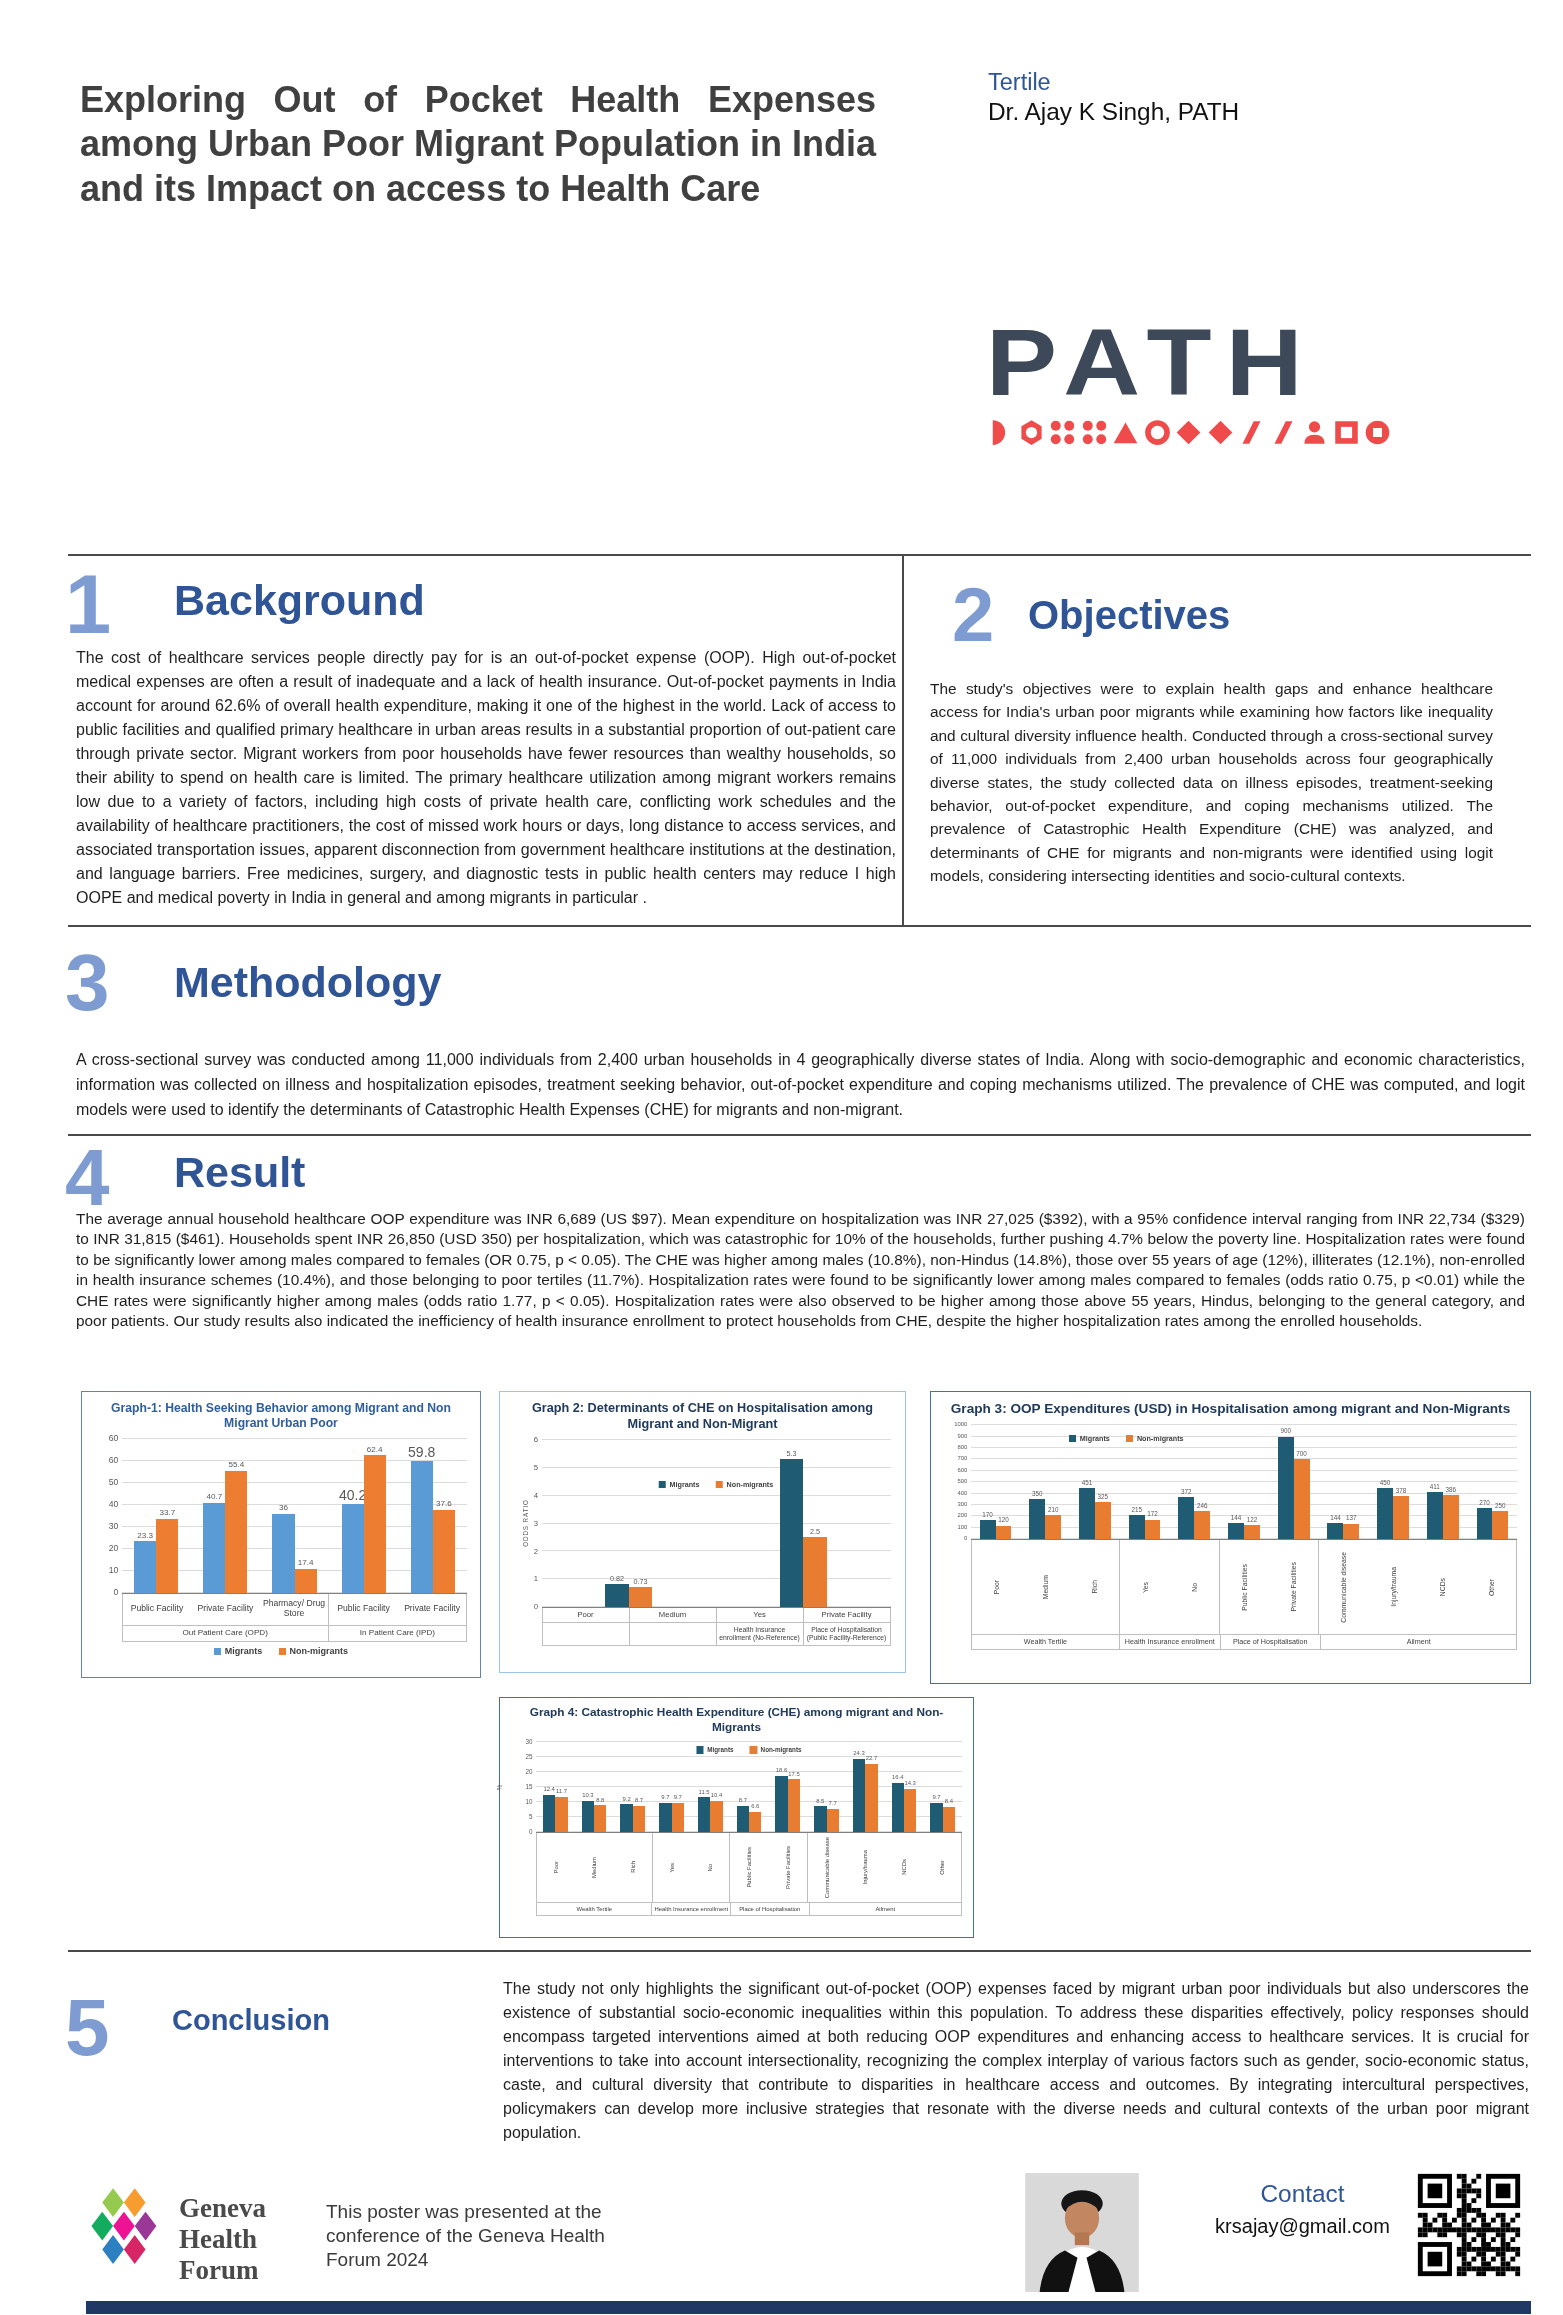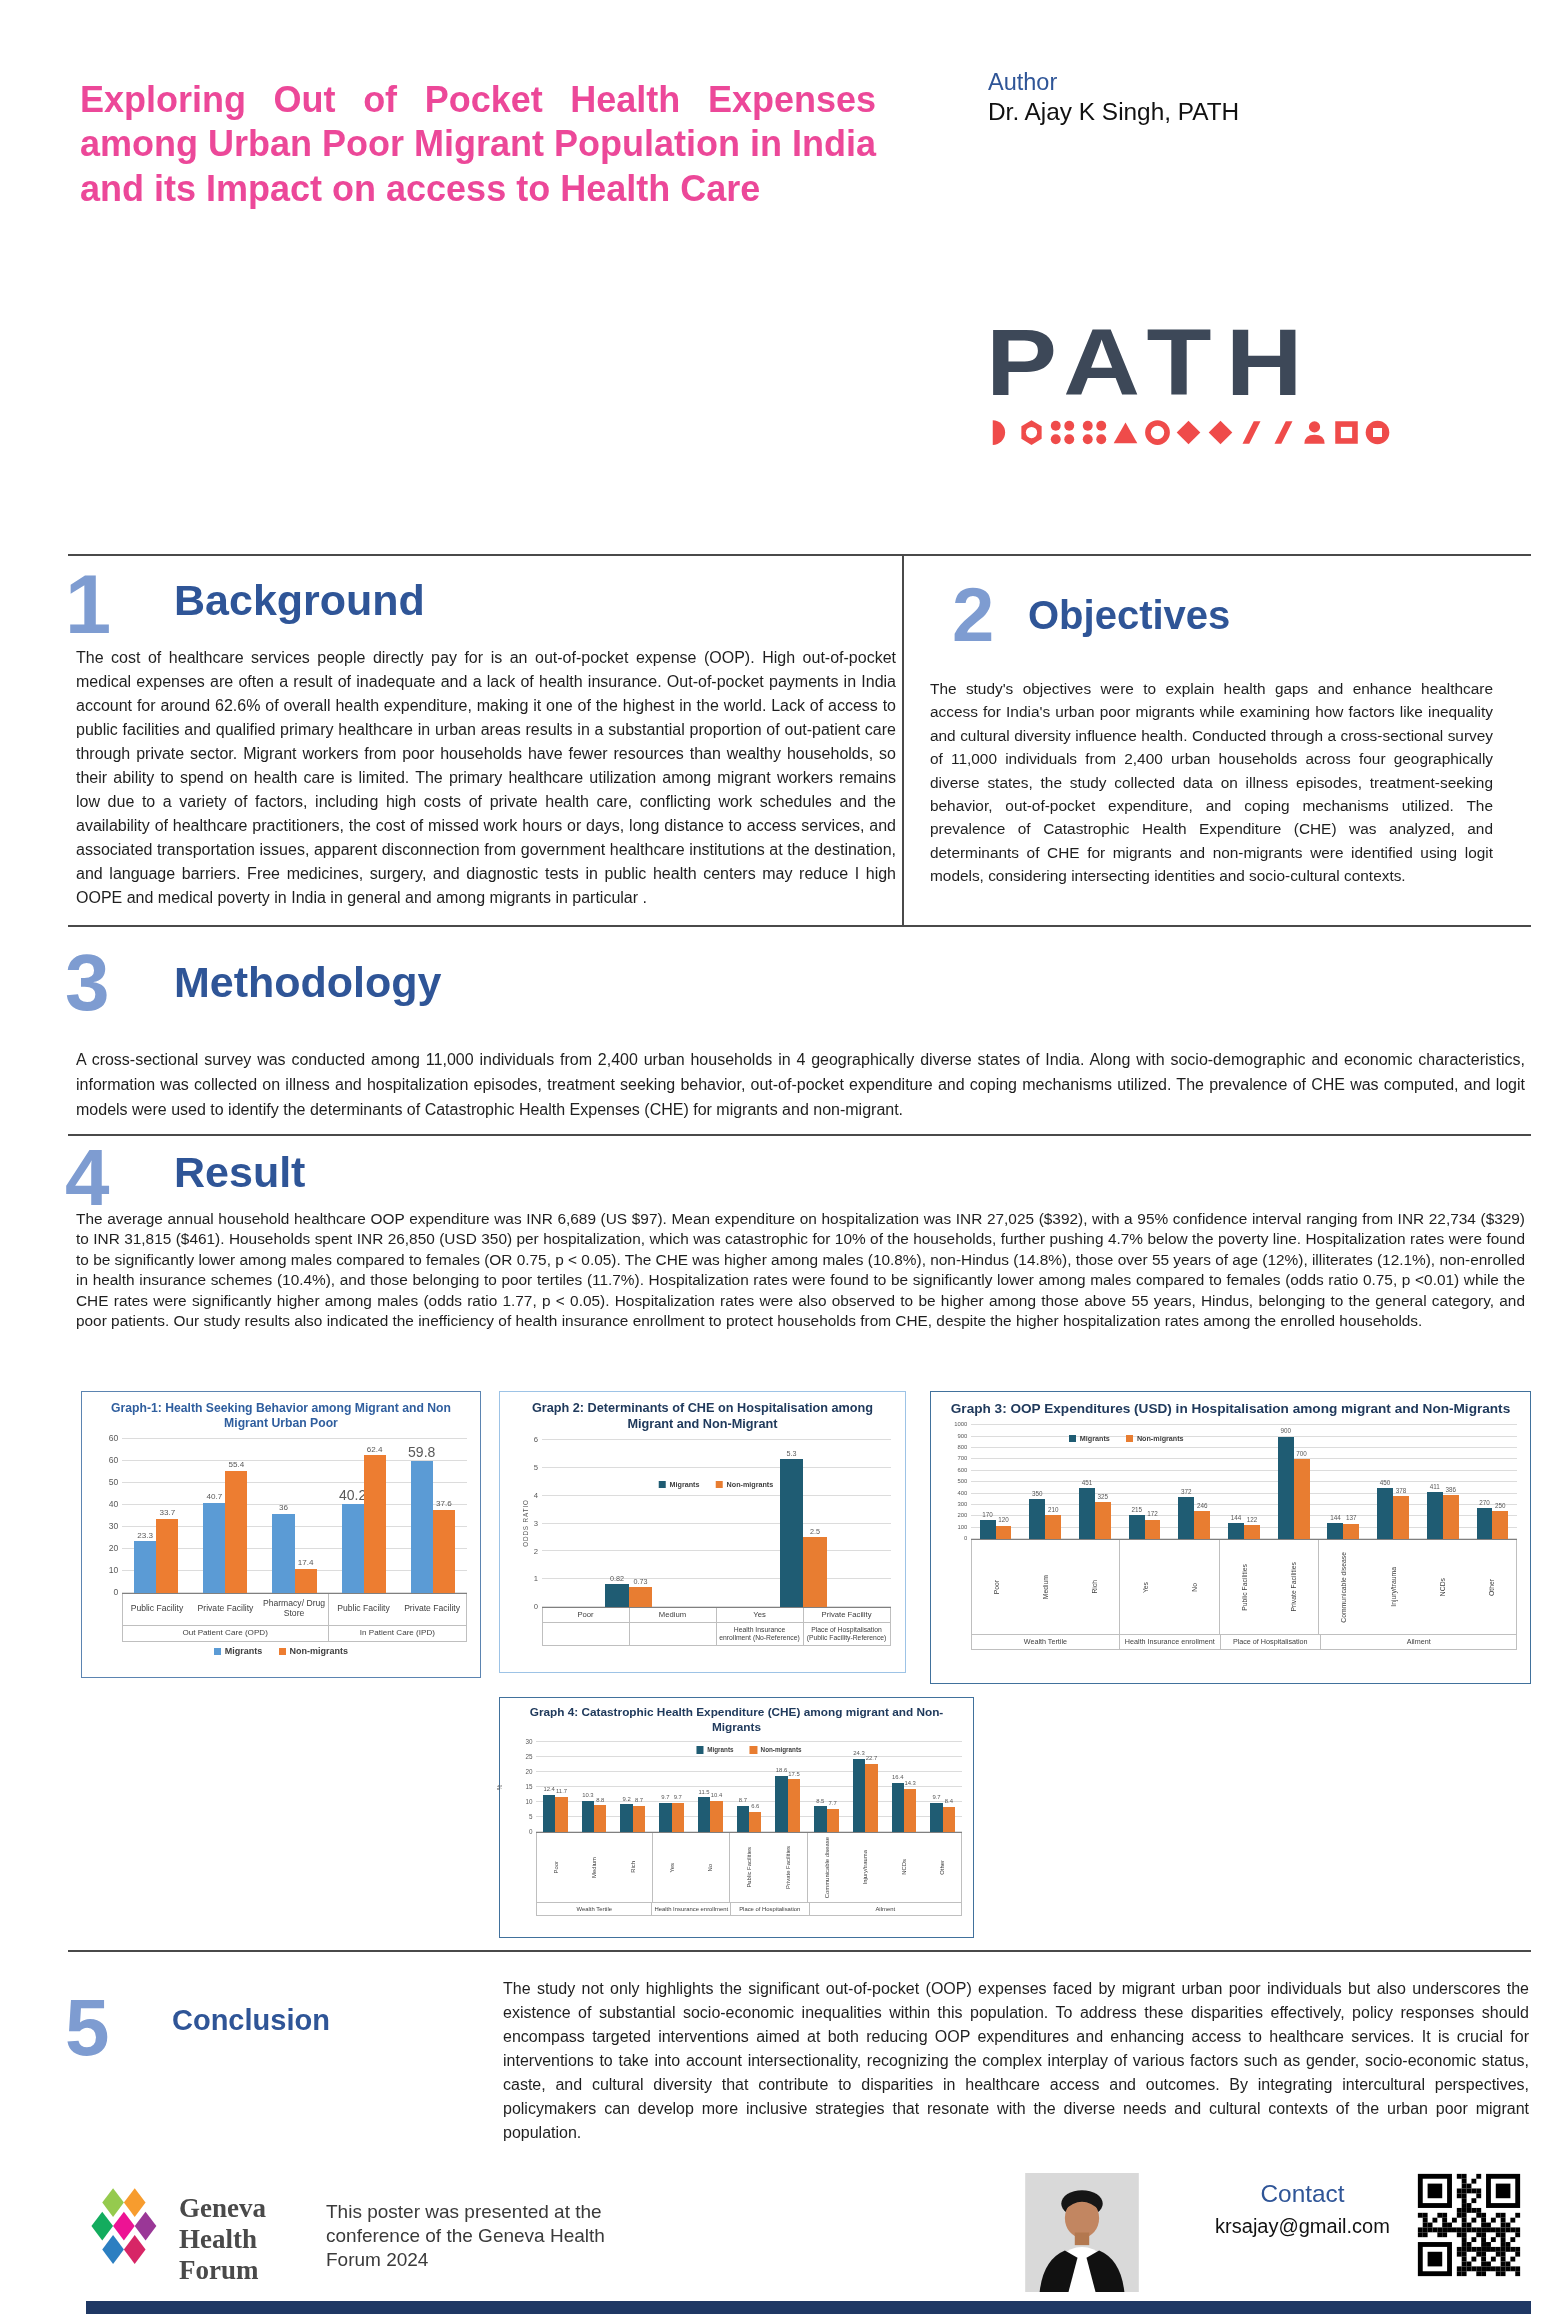--- a/index.html
+++ b/index.html
@@ -1,20 +1,20 @@
 <!DOCTYPE html>
 <html style="font-size:14.5px"><head>
 <meta charset="utf-8">
 <style>
   html,body{margin:0;padding:0;background:#e9e9e9;}
   .poster{position:relative;width:1563px;height:2316px;background:#ffffff;margin:0 auto;
           font-family:"Liberation Sans",sans-serif;overflow:hidden;}
   
   .main-title{position:absolute;left:80px;top:78px;width:796px;font-size:36px;font-weight:bold;
-              color:#ec4899;line-height:1.23;text-align:justify;}
+              color:#404040;line-height:1.23;text-align:justify;}
   .author-block{position:absolute;left:988px;top:69px;}
   .author-label{font-size:23.5px;color:#2F5597;}
   .author-name{font-size:24.4px;color:#111;margin-top:1.8px;}
   .path-logo{position:absolute;left:986px;top:315px;width:425px;}
   .path-wordmark{font-size:95px;font-weight:800;color:#3D4858;letter-spacing:12.7px;line-height:1;
                  transform:scaleX(1.12);transform-origin:left;}
   .path-icons{display:flex;gap:4.5px;margin-top:9px;}
   .path-icons svg{width:27px;height:27px;}
   
   .line-h{position:absolute;height:1.8px;background:#4a4a4a;}
@@ -72,21 +72,21 @@
   .ghf-logo{position:absolute;left:86px;top:2186px;width:83px;height:100px;}
   .qr{position:absolute;left:1413px;top:2169px;width:112px;height:112px;}
 </style>
 </head>
 <body>
 
 <div class="poster">
 
   <div class="main-title">Exploring Out of Pocket Health Expenses among Urban Poor Migrant Population in India and its Impact on access to Health Care</div>
   <div class="author-block">
-    <div class="author-label">Author</div>
+    <div class="author-label">Tertile</div>
     <div class="author-name">Dr. Ajay K Singh, PATH</div>
   </div>
   <div class="path-logo">
     <div class="path-wordmark">PATH</div>
     <div class="path-icons" id="path-icons">
         <svg viewBox="0 0 24 24">
           <path d="M6 1 A11 11 0 0 1 6 23 Z" fill="#EF4B4A"></path>
         </svg>
         <svg viewBox="0 0 24 24">
           <polygon points="12,1 21,6.5 21,17.5 12,23 3,17.5 3,6.5" fill="#EF4B4A"></polygon>

